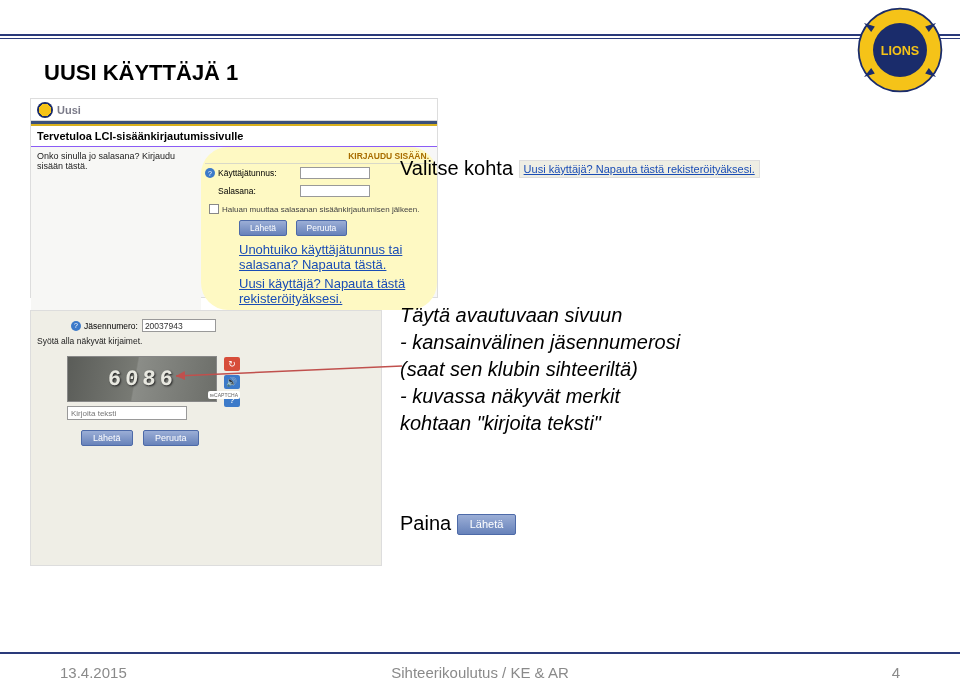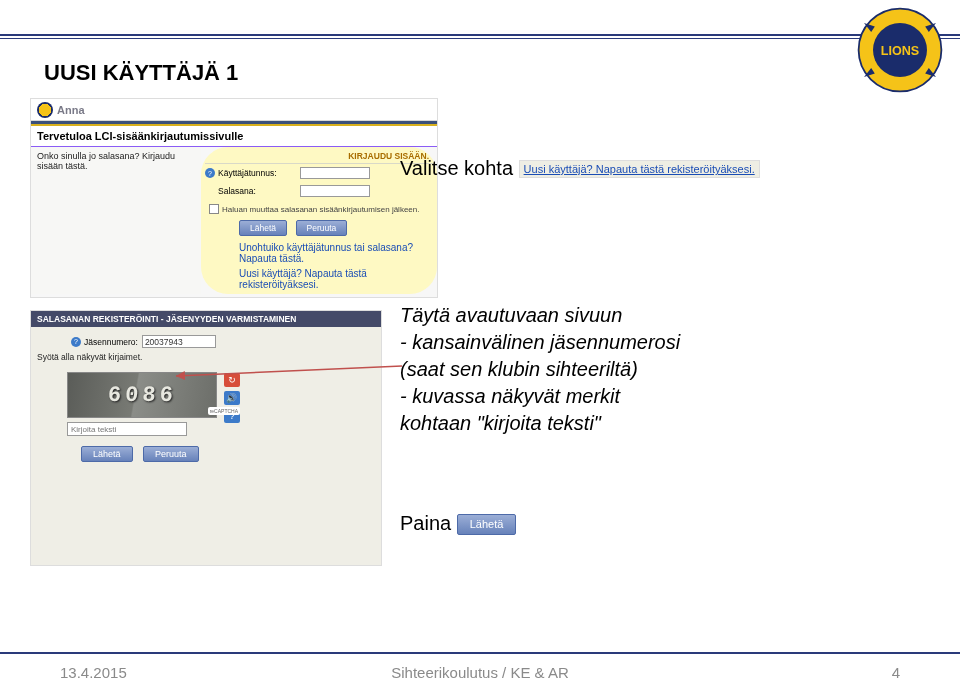--- a/index.html
+++ b/index.html
@@ -72,21 +72,21 @@
     width: 10px; height: 10px; border: 1px solid #888; background: #fff;
     margin-right: 3px; display: inline-block;
   }
   .shot1 .btn {
     background: linear-gradient(#9baed6,#6782ba);
     color: #fff; font-size: 8.5px; padding: 2px 10px; border: 1px solid #4d6aa8;
     border-radius: 2px; display: inline-block; margin-right: 6px;
   }
   .shot1 .btns-row { padding: 2px 0 4px 34px; }
   .shot1 .link {
-    color: #1a4db5; font-size: 10px;
+    color: #1a4db5; text-decoration: underline; font-size: 13px;
     display: block; padding: 2px 4px 2px 34px;
   }
 
   
   .shot2 {
     position: absolute; left: 30px; top: 310px;
     width: 352px; height: 256px;
     background: #efeee6; font-size: 9px;
     border: 1px solid #ddd;
   }
@@ -187,21 +187,21 @@
   <text x="50" y="56" text-anchor="middle" fill="#f5c318" font-size="14" font-weight="bold" font-family="Arial">LIONS</text>
   <path d="M18 30 L10 20 L22 24 Z" fill="#1a2c6b"></path>
   <path d="M82 30 L90 20 L78 24 Z" fill="#1a2c6b"></path>
   <path d="M18 70 L10 80 L22 76 Z" fill="#1a2c6b"></path>
   <path d="M82 70 L90 80 L78 76 Z" fill="#1a2c6b"></path>
 </svg>
 
 <div class="shot1">
   <div class="mylci-head">
     <span class="mini-logo"></span>
-    <span class="mylci-title">Anna</span>
+    <span class="mylci-title">Uusi</span>
   </div>
   <div class="grey-bar"></div>
   <div class="welcome">Tervetuloa LCI-sisäänkirjautumissivulle</div>
   <div class="login-area">
     <div class="left-col">Onko sinulla jo salasana? Kirjaudu sisään tästä.</div>
     <div class="right-col">
       <div class="panel-title">KIRJAUDU SISÄÄN.</div>
       <div class="row">
         <span class="qmark">?</span>
         <span class="lbl">Käyttäjätunnus:</span>
@@ -220,21 +220,20 @@
         <span class="btn">Lähetä</span>
         <span class="btn">Peruuta</span>
       </div>
       <span class="link">Unohtuiko käyttäjätunnus tai salasana? Napauta tästä.</span>
       <span class="link">Uusi käyttäjä? Napauta tästä rekisteröityäksesi.</span>
     </div>
   </div>
 </div>
 
 <div class="shot2">
-  <div class="bar">SALASANAN REKISTERÖINTI - JÄSENYYDEN VARMISTAMINEN</div>
   <div class="num-row">
     <span class="qmark" style="width:10px;height:10px;border-radius:50%;background:#3c7ac9;color:#fff;font-size:7px;display:inline-flex;align-items:center;justify-content:center;margin-right:3px;">?</span>
     <span class="lbl">Jäsennumero:</span>
     <span class="inp">20037943</span>
   </div>
   <div class="type-lbl">Syötä alla näkyvät kirjaimet.</div>
   <div class="captcha-wrap">
     <div class="captcha-img">
       <span class="captcha-txt">6086</span>
       <div class="captcha-ctrls">

